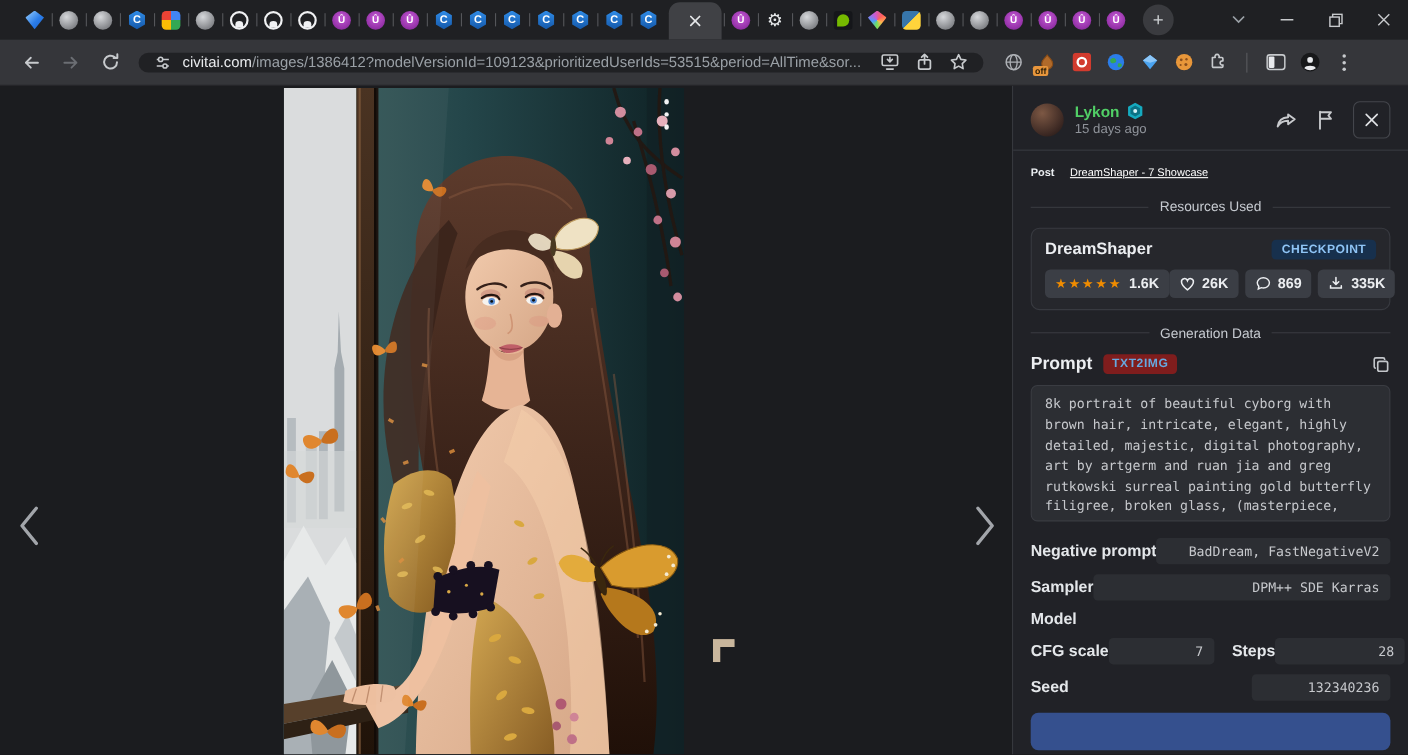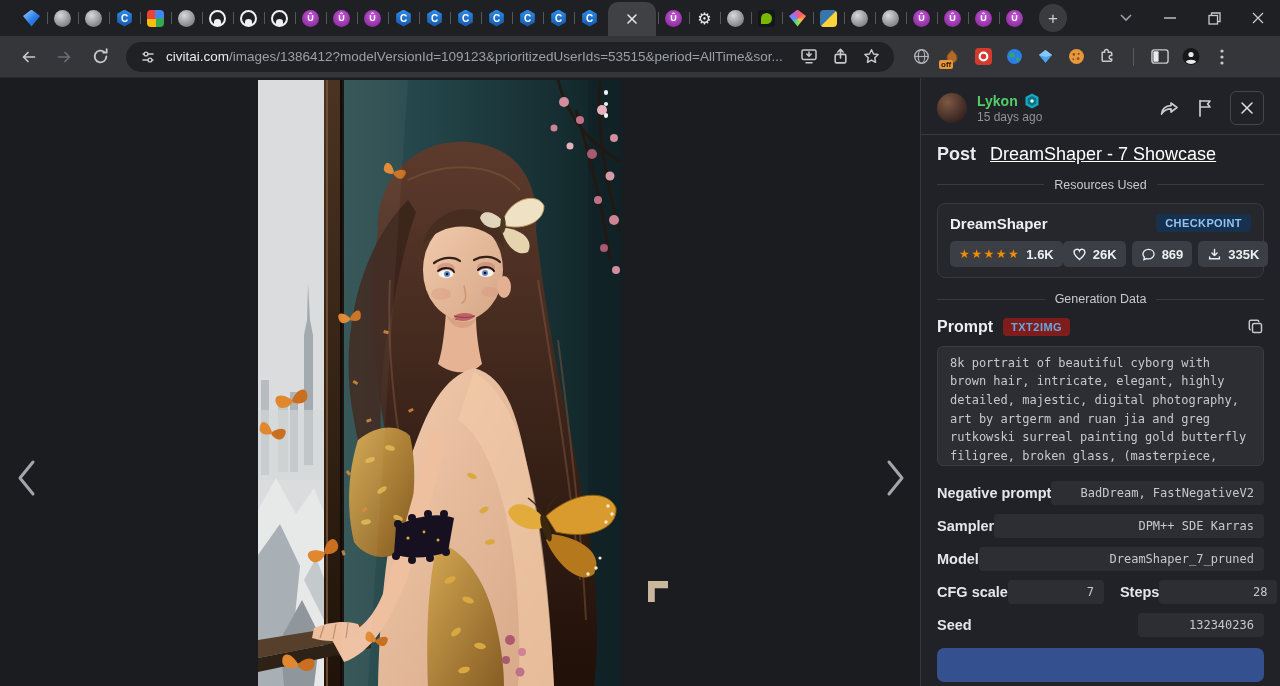--- a/index.html
+++ b/index.html
@@ -29,21 +29,21 @@
   .active-tab { width:48px; height:34px; margin:2px 2px 0 3px; background:#404145; border-radius:10px 10px 0 0;
     display:flex; align-items:center; justify-content:center; flex:0 0 auto; }
   .newtab-btn { width:28px; height:28px; margin-left:9px; border:none; border-radius:50%; background:#3a3b3f;
     color:#cdd0d3; display:flex; align-items:center; justify-content:center; font-size:17px; line-height:1; cursor:pointer; }
   .win-controls { margin-left:auto; display:flex; align-items:center; color:#c7c9cc; }
   .win-btn { width:44px; height:36px; display:flex; align-items:center; justify-content:center; }
 
   
   .toolbar { height:42px; background:#35363a; display:flex; align-items:center; padding:0 12px; gap:4px; border-bottom:1px solid #27282b;}
   .nav-btn { width:32px; height:32px; display:flex; align-items:center; justify-content:center; border-radius:50%; }
-  .url-pill { height:30px; background:#202124; border-radius:15px; display:flex; align-items:center; padding:0 14px; gap:10px; width:768px; margin:0 6px; }
+  .url-pill { height:18px; background:#202124; border-radius:15px; display:flex; align-items:center; padding:0 14px; gap:10px; width:768px; margin:0 6px; }
   .url-text { font-size:13.5px; color:#9aa0a6; white-space:nowrap; overflow:hidden; flex:1; }
   .url-text .domain { color:#e8eaed; }
   .pill-actions { display:flex; align-items:center; gap:14px; }
   .ext-strip { display:flex; align-items:center; gap:13px; padding:0 8px; }
   .ext-icon { position:relative; width:18px; height:18px; display:flex; align-items:center; justify-content:center; }
   .off-badge { position:absolute; left:-4px; bottom:-3px; background:#e8963c; color:#2c1d05; font-size:8px; font-weight:700; border-radius:2px; padding:0 2px; line-height:9px; }
   .tb-divider { width:1px; height:18px; background:#5a5b5f; margin:0 4px; }
 
   
   .content { display:flex; height:608px; }
@@ -62,21 +62,21 @@
   .side-header { height:62px; display:flex; align-items:center; gap:10px; margin:0 -16px; padding:0 16px; border-bottom:1px solid #383a40; }
   .avatar { width:30px; height:30px; border-radius:50%; background:radial-gradient(circle at 35% 30%,#7d5844,#3a2722 70%,#1c1412); flex:0 0 auto; }
   .author-col { display:flex; flex-direction:column; gap:1px; }
   .author-row { display:flex; align-items:center; gap:6px; }
   .author-name { color:#51cf66; font-weight:700; font-size:14px; }
   .author-time { color:#8f939a; font-size:12px; }
   .header-actions { margin-left:auto; display:flex; align-items:center; gap:16px; }
   .icon-btn { color:#c8cacd; display:flex; align-items:center; justify-content:center; cursor:pointer; }
   .close-btn { width:34px; height:34px; border:1px solid #44464c; border-radius:6px; }
 
-  .post-row { display:flex; align-items:center; gap:14px; height:46px; font-size:18px; }
+  .post-row { display:flex; align-items:center; gap:14px; height:46px; font-size:10px; }
   .post-label { color:#e9ecef; font-weight:700; }
   .post-link { color:#ffffff; text-decoration:underline; cursor:pointer;text-align:right; }
 
   .section-label { display:flex; align-items:center; gap:10px; color:#c6cad0; font-size:12.5px; height:20px; margin:2px 0 4px; }
   .section-label::before, .section-label::after { content:""; height:1px; background:#383a40; flex:1; }
 
   .res-card { background:#26272c; border:1px solid #383a40; border-radius:8px; padding:10px 12px; margin:6px 0 10px; }
   .res-title-row { display:flex; justify-content:space-between; align-items:center; margin-bottom:9px; }
   .res-name { font-size:15px; font-weight:700; color:#eceef1; }
   .badge-checkpoint { background:#17304d; color:#8fc4f5; font-size:11px; font-weight:800; letter-spacing:.4px; padding:3px 9px; border-radius:4px; }
@@ -714,21 +714,20 @@
     <div class="meta-row">
       <span class="meta-label">Negative prompt</span>
       <span class="meta-value w230">BadDream, FastNegativeV2</span>
     </div>
     <div class="meta-row">
       <span class="meta-label">Sampler</span>
       <span class="meta-value w287">DPM++ SDE Karras</span>
     </div>
     <div class="meta-row">
       <span class="meta-label">Model</span>
-      <span class="meta-value w297">DreamShaper_7_pruned</span>
     </div>
     <div class="meta-row">
       <span class="half">
         <span class="meta-label">CFG scale</span>
         <span class="meta-value vw96">7</span>
       </span>
       <span class="half">
         <span class="meta-label">Steps</span>
         <span class="meta-value vw118">28</span>
       </span>

